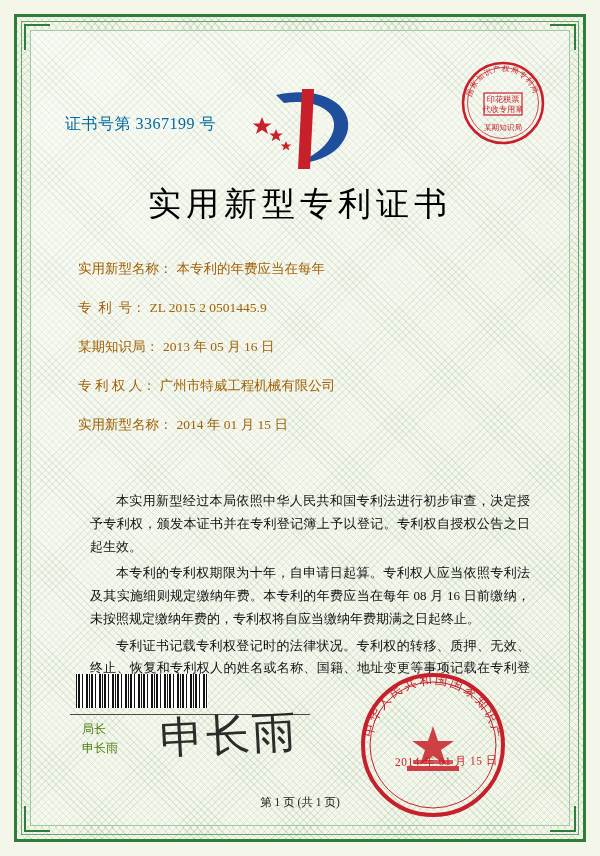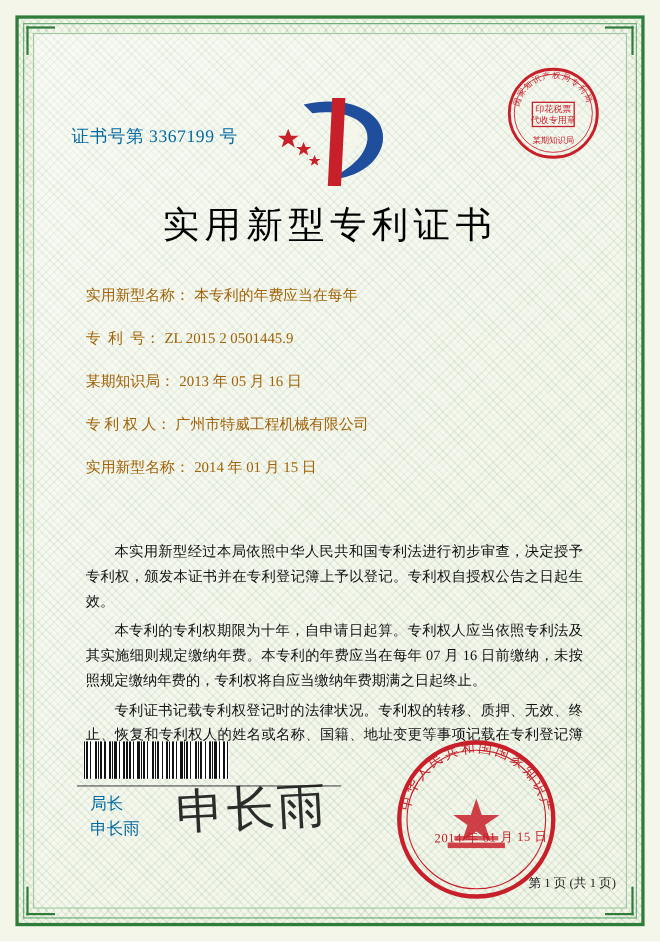--- a/index.html
+++ b/index.html
@@ -139,21 +139,21 @@
     position: absolute;
     top: 448px;
     left: 38px;
     right: 30px;
     font-size: 13px;
     line-height: 1.75;
     color: #111;
     text-align: justify;
   }
   .paragraphs p {
-    margin: 0 0 4px 0;
+    margin: 0 0 4px 12px;
     text-indent: 26px;
   }
 
   
   .barcode {
     position: absolute;
     left: 36px;
     top: 632px;
     width: 132px;
     height: 34px;
@@ -168,23 +168,23 @@
     top: 672px;
     width: 240px;
     height: 1px;
     background: #4a4a4a;
   }
 
   .director {
     position: absolute;
     left: 42px;
     top: 678px;
-    font-size: 15px;
+    font-size: 12px;
     line-height: 1.55;
-    color: #0369a1;
+    color: #4d7c0f;
   }
   .signature {
     position: absolute;
     left: 120px;
     top: 664px;
     font-size: 44px;
     color: #1b1b1b;
     font-family: "DejaVu Serif", serif;
     letter-spacing: 2px;
     transform: rotate(-3deg);
@@ -209,21 +209,21 @@
     letter-spacing: 0.5px;
     white-space: nowrap;
     transform: rotate(-1deg);
   }
 
   .page-footer {
     position: absolute;
     bottom: 6px;
     left: 0;
     width: 100%;
-    text-align: right;
+    text-align: center;
     font-size: 11.5px;
     color: #222;
   }
 </style>
 </head>
 <body>
 
 <div id="cert">
 
   <div class="frame-outer"></div>
@@ -292,21 +292,21 @@
         <span class="field-value">广州市特威工程机械有限公司</span>
       </div>
       <div class="field-row">
         <span class="field-label">实用新型名称：</span>
         <span class="field-value">2014 年 01 月 15 日</span>
       </div>
     </div>
 
     <div class="paragraphs">
       <p>本实用新型经过本局依照中华人民共和国专利法进行初步审查，决定授予专利权，颁发本证书并在专利登记簿上予以登记。专利权自授权公告之日起生效。</p>
-      <p>本专利的专利权期限为十年，自申请日起算。专利权人应当依照专利法及其实施细则规定缴纳年费。本专利的年费应当在每年 07 月 16 日前缴纳，未按照规定缴纳年费的，专利权将自应当缴纳年费期满之日起终止。</p>
+      <p>本专利的专利权期限为十年，自申请日起算。专利权人应当依照专利法及其实施细则规定缴纳年费。本专利的年费应当在每年 08 月 16 日前缴纳，未按照规定缴纳年费的，专利权将自应当缴纳年费期满之日起终止。</p>
       <p>专利证书记载专利权登记时的法律状况。专利权的转移、质押、无效、终止、恢复和专利权人的姓名或名称、国籍、地址变更等事项记载在专利登记簿上。</p>
     </div>
 
     <div class="barcode"></div>
     <div class="barcode-line"></div>
 
     <div class="director">
       <div>局长</div>
       <div>申长雨</div>
     </div>

